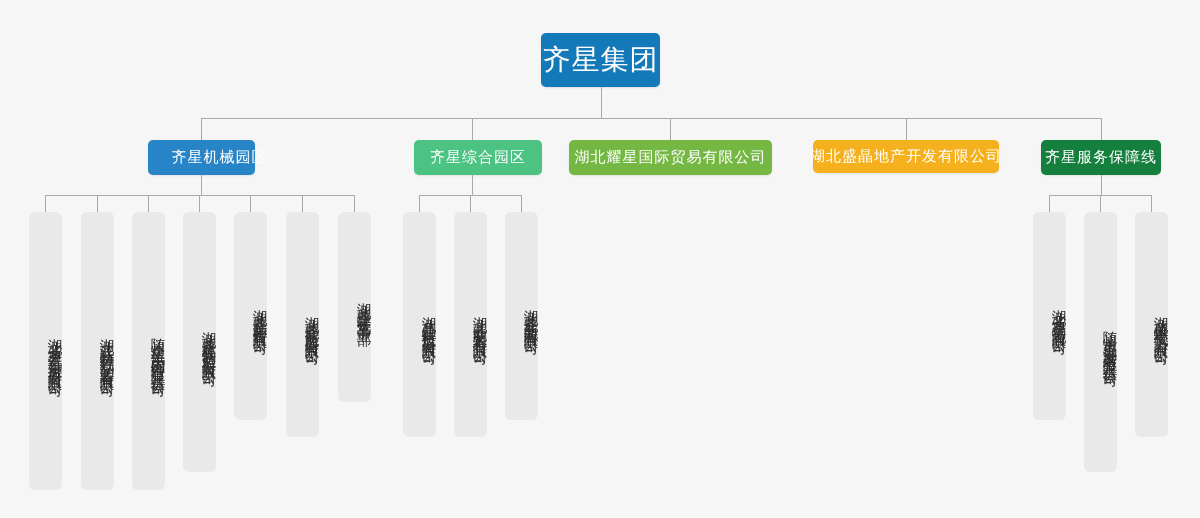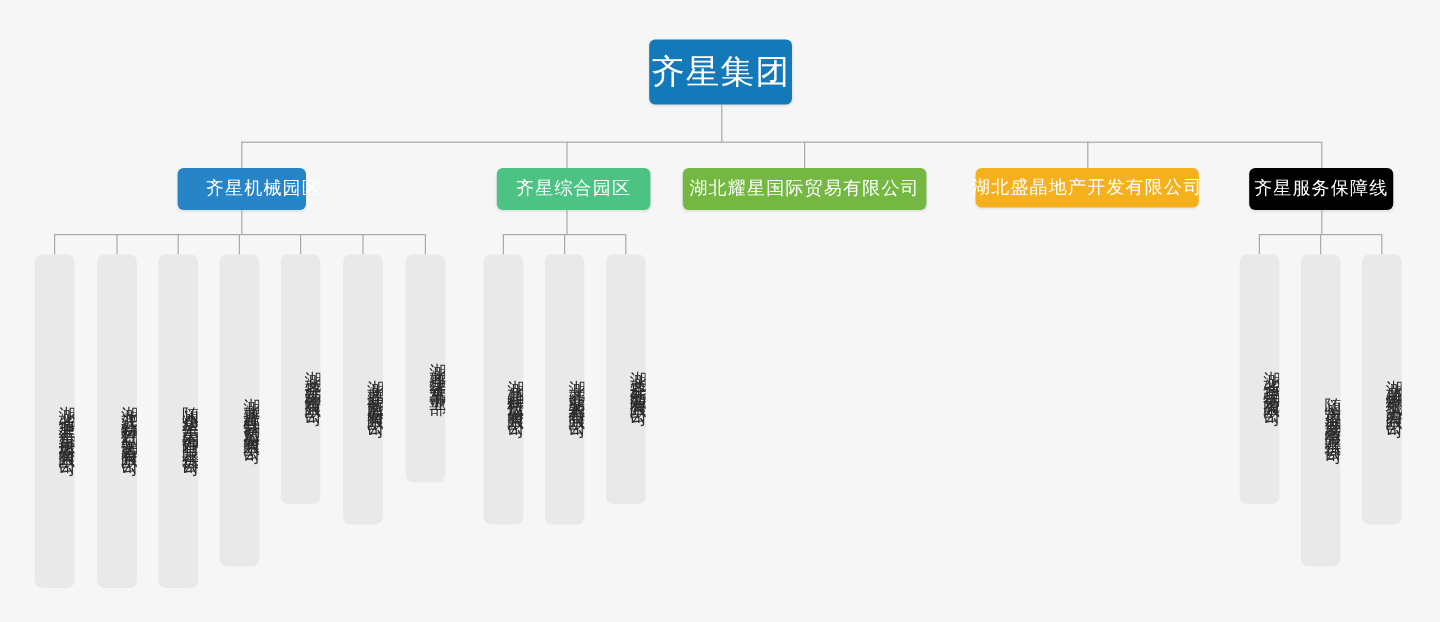--- a/index.html
+++ b/index.html
@@ -112,21 +112,21 @@
     <div class="leaf" style="left: 403px; top: 212px; width: 33px; height: 225px; background: rgb(233, 233, 233); color: rgb(43, 43, 43);">湖北晶星科技股份有限公司</div>
     <div class="conn v" style="left: 470px; top: 195px; height: 17px;"></div>
     <div class="leaf" style="left: 454px; top: 212px; width: 33px; height: 225px; background: rgb(233, 233, 233); color: rgb(43, 43, 43);">湖北齐航安装工程有限公司</div>
     <div class="conn v" style="left: 521px; top: 195px; height: 17px;"></div>
     <div class="leaf" style="left: 505px; top: 212px; width: 33px; height: 208px; background: rgb(233, 233, 233); color: rgb(43, 43, 43);">湖北齐星新能源有限公司</div>
     <div class="conn v" style="left: 670px; top: 118px; height: 22px;"></div>
     <div class="node node-l2" style="left: 569px; top: 140px; width: 203px; height: 35px; background: rgb(116, 184, 67); color: rgb(255, 255, 255);">湖北耀星国际贸易有限公司</div>
     <div class="conn v" style="left: 906px; top: 118px; height: 22px;"></div>
     <div class="node node-l2" style="left: 813px; top: 140px; width: 186px; height: 33px; background: rgb(245, 177, 29); color: rgb(255, 255, 255);">湖北盛晶地产开发有限公司</div>
     <div class="conn v" style="left: 1101px; top: 118px; height: 22px;"></div>
-    <div class="node node-l2" style="left: 1041px; top: 140px; width: 120px; height: 35px; background: #000000; color: rgb(255, 255, 255);">齐星服务保障线</div>
+    <div class="node node-l2" style="left: 1041px; top: 140px; width: 120px; height: 35px; background: #15803d; color: rgb(255, 255, 255);">齐星服务保障线</div>
     <div class="conn v" style="left: 1101px; top: 175px; height: 20px;"></div>
     <div class="conn h" style="left: 1049px; top: 195px; width: 102px;"></div>
     <div class="conn v" style="left: 1049px; top: 195px; height: 17px;"></div>
     <div class="leaf" style="left: 1033px; top: 212px; width: 33px; height: 208px; background: rgb(233, 233, 233); color: rgb(43, 43, 43);">湖北省齐星物流有限公司</div>
     <div class="conn v" style="left: 1100px; top: 195px; height: 17px;"></div>
     <div class="leaf" style="left: 1084px; top: 212px; width: 33px; height: 260px; background: rgb(233, 233, 233); color: rgb(43, 43, 43);">随州市齐星湖发展有限责任公司</div>
     <div class="conn v" style="left: 1151px; top: 195px; height: 17px;"></div>
     <div class="leaf" style="left: 1135px; top: 212px; width: 33px; height: 225px; background: rgb(233, 233, 233); color: rgb(43, 43, 43);">湖北星燃燃气热力有限公司</div>
   </div>
 

